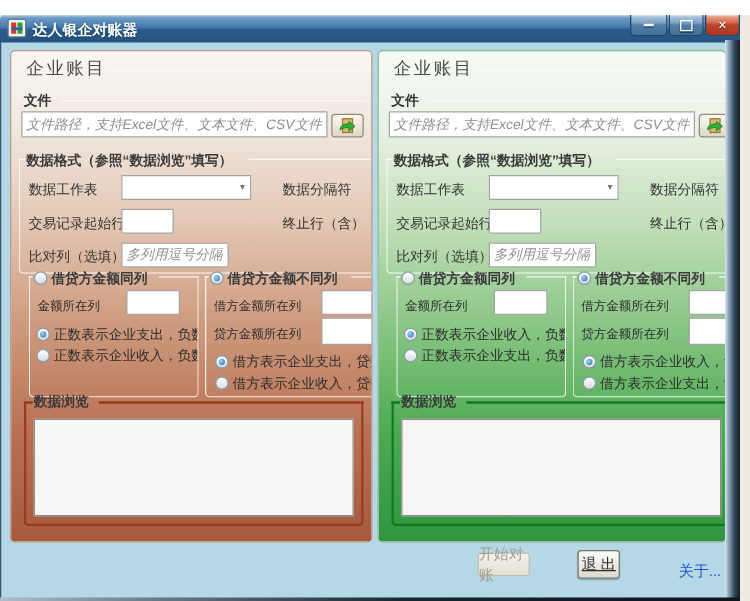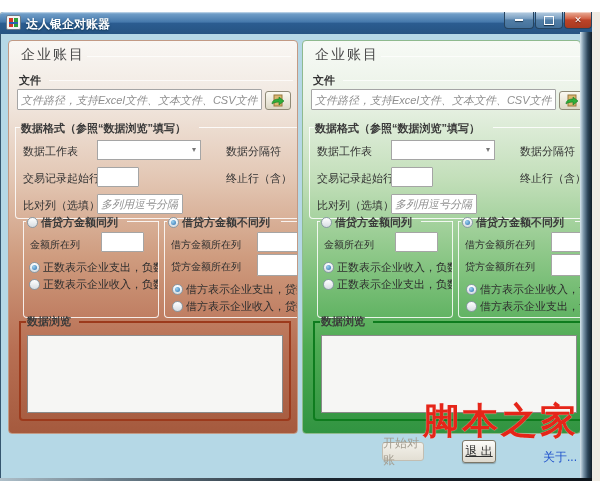--- a/index.html
+++ b/index.html
@@ -288,14 +288,13 @@
     </div>
 
     <div class="btn btn-start">开始对账</div>
     <div class="btn btn-exit">退 出</div>
     <div class="about-link">关于...</div>
 
     <div class="frame-right"></div>
     <div class="frame-bottom"></div>
   </div>
 
-  <div class="wm1">脚本之家</div>
 </div>
 
 </body></html>

